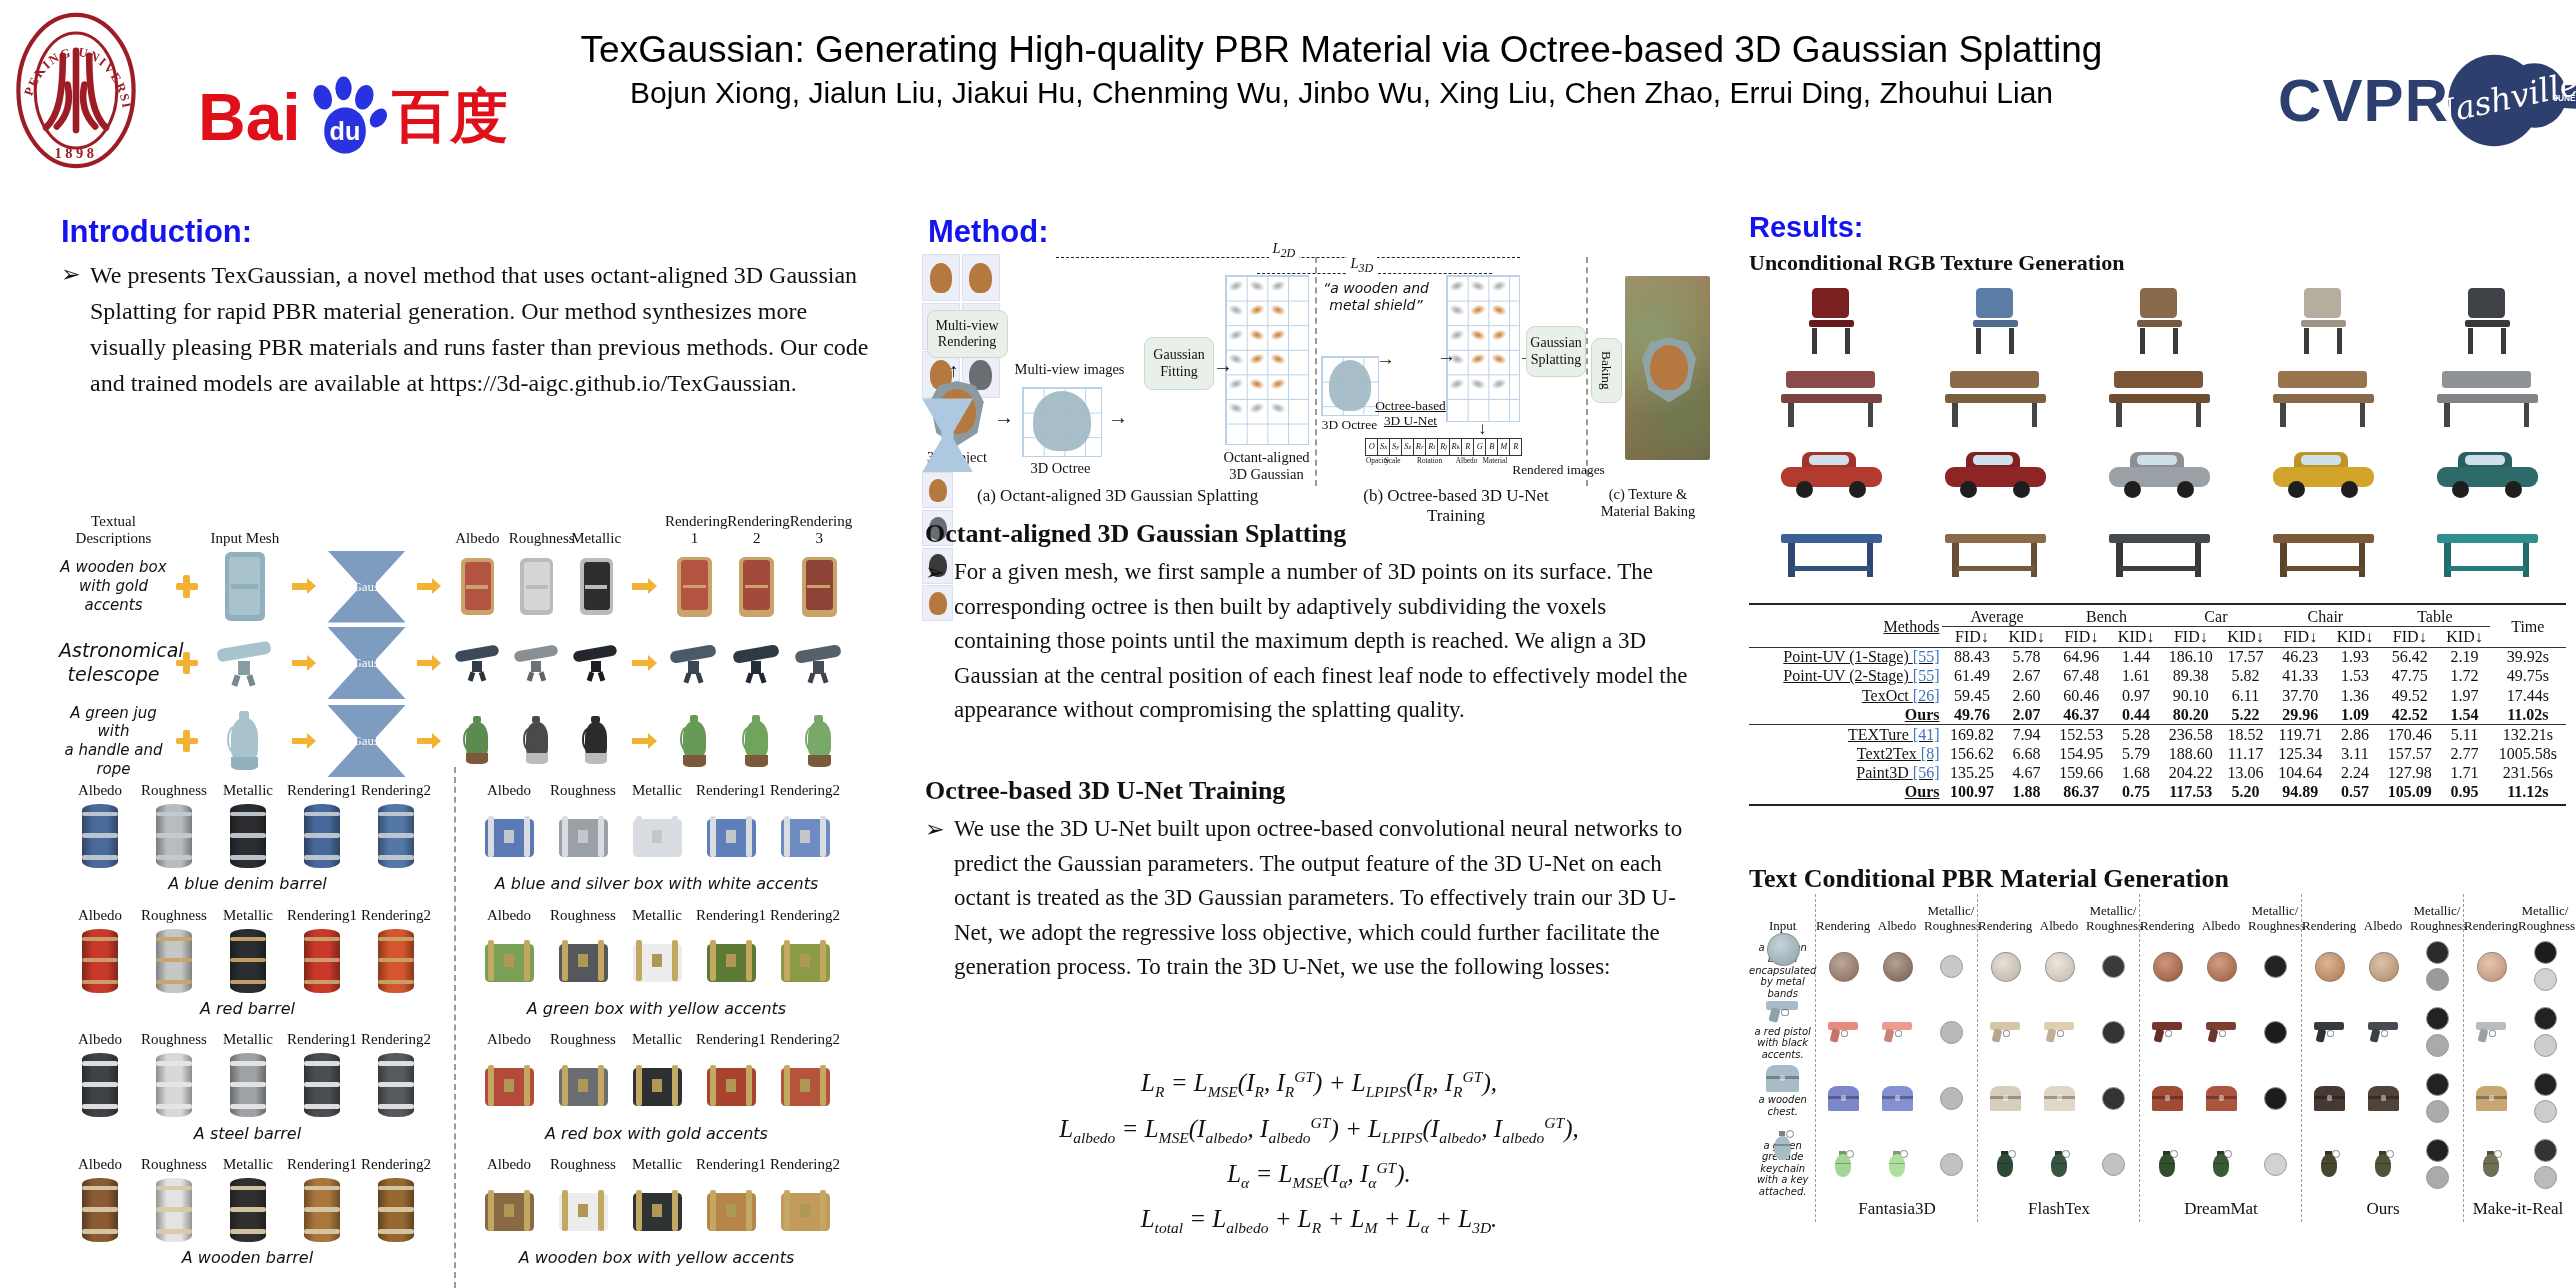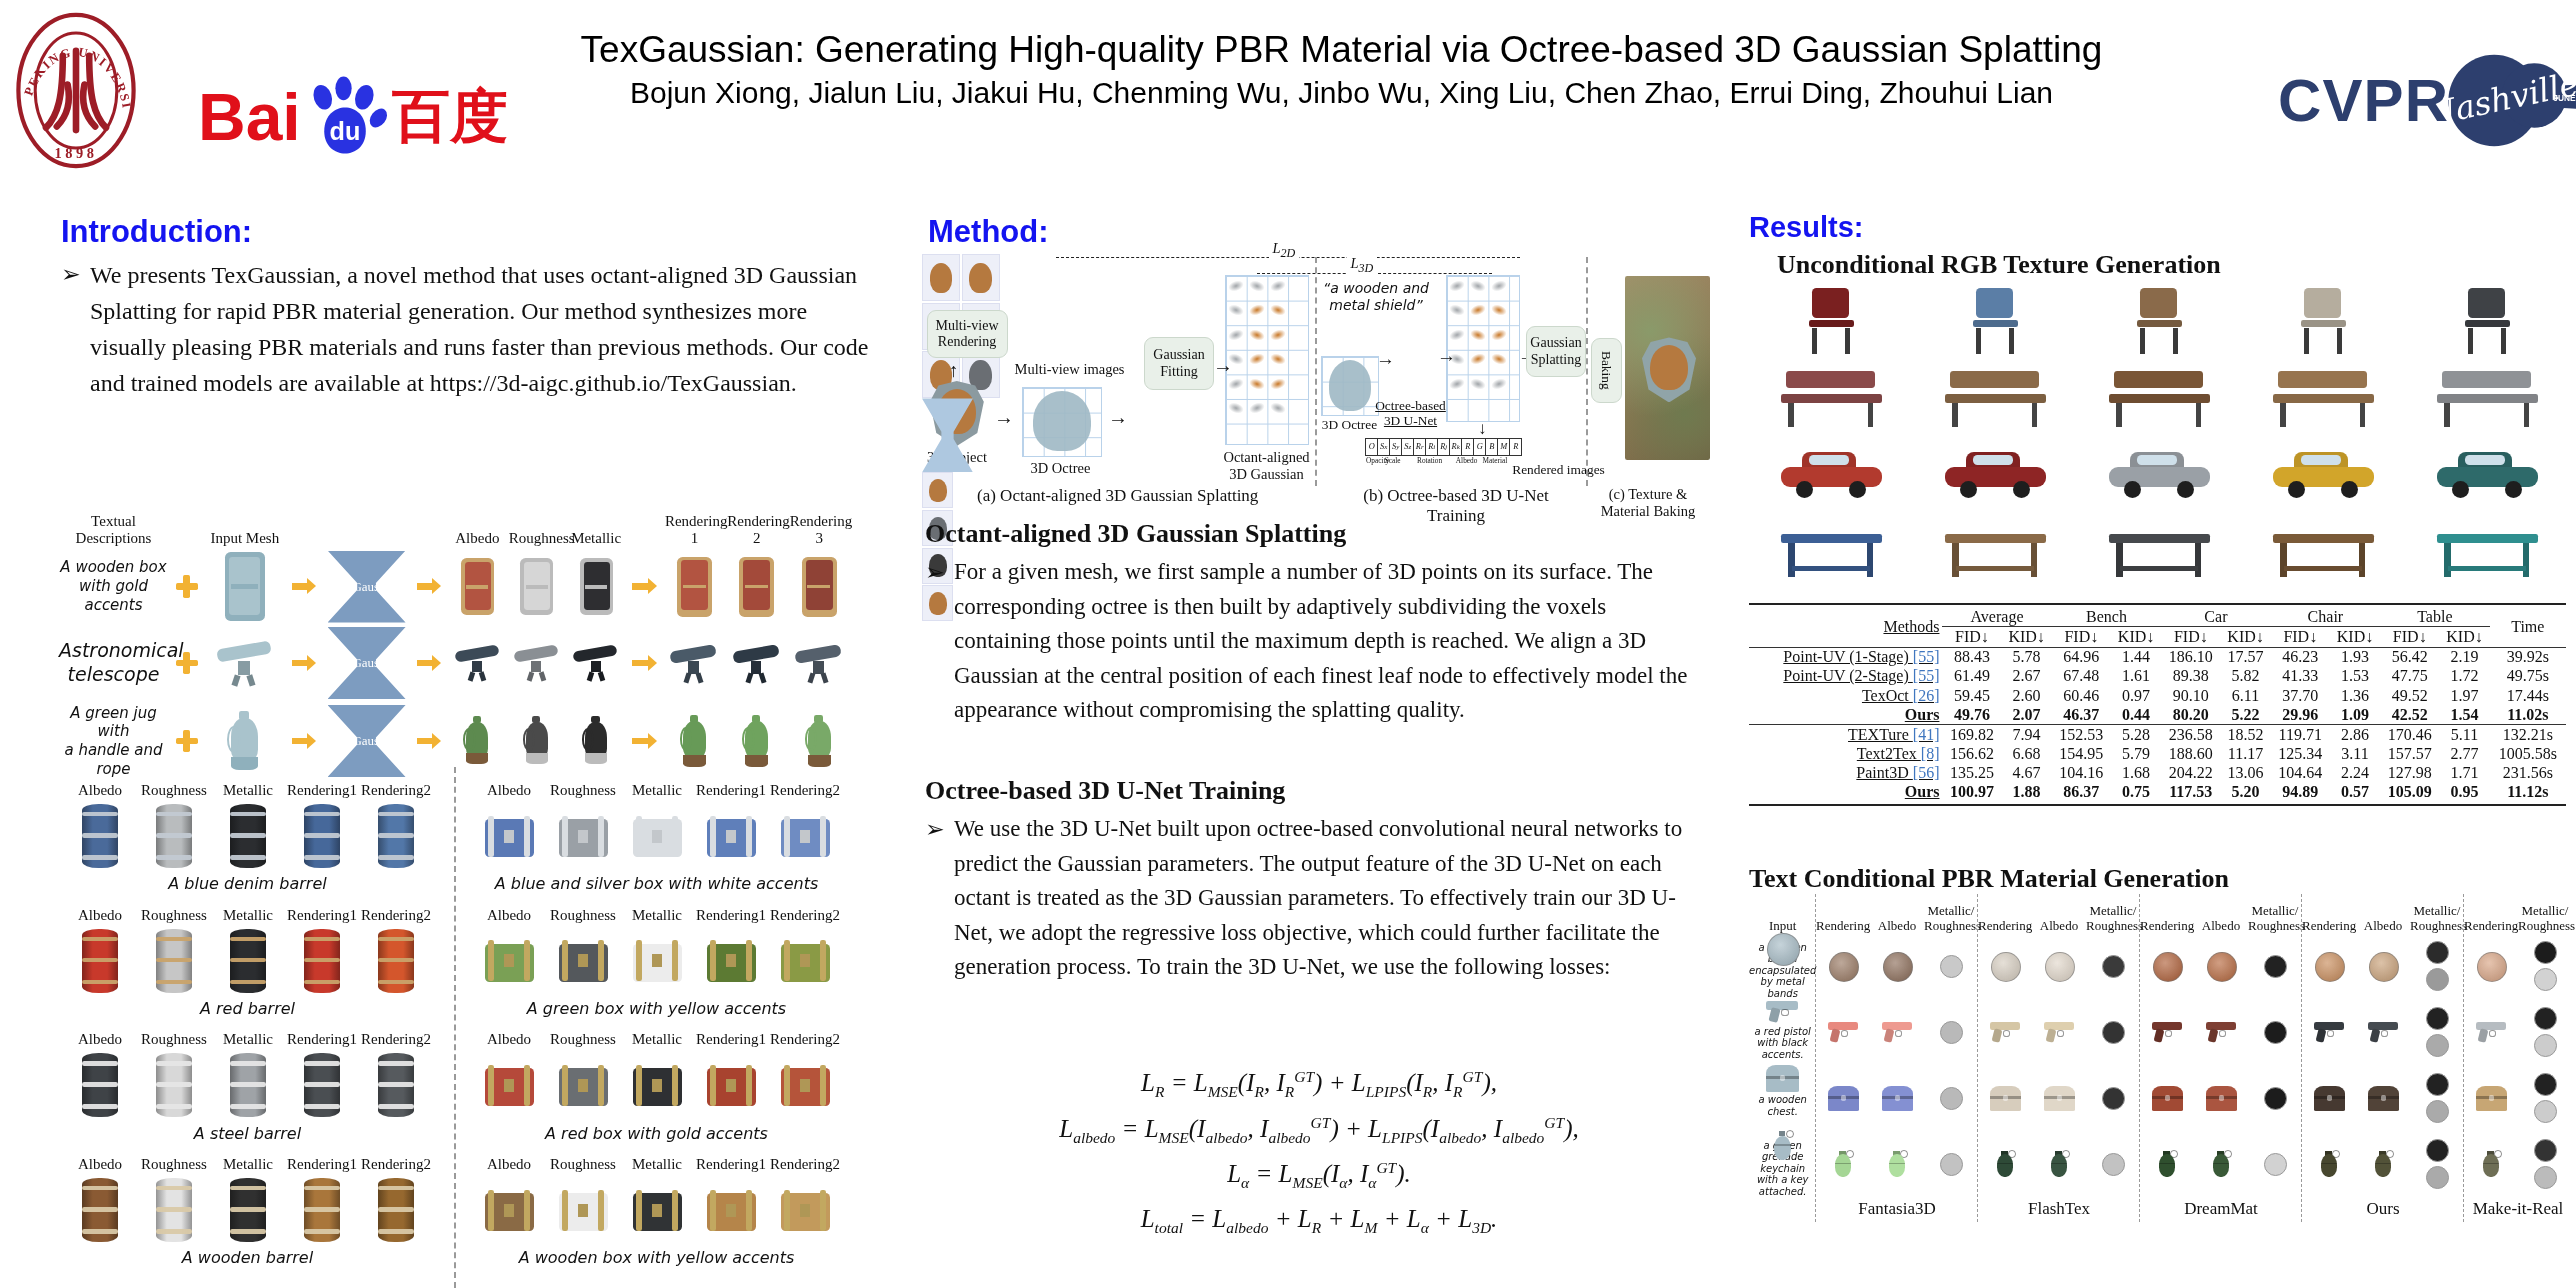--- a/index.html
+++ b/index.html
@@ -884,21 +884,21 @@
     <span class="para" style="font-size:23px;">We use the 3D U-Net built upon octree-based convolutional neural networks to predict the Gaussian parameters. The output feature of the 3D U-Net on each octant is treated as the 3D Gaussian parameters. To effectively train our 3D U-Net, we adopt the regressive loss objective, which could further facilitate the generation process.  To train the 3D U-Net, we use the following losses:</span>
   </div>
   <div class="abs" id="equations" style="left:950px;top:1068px;width:738px;">
       <div class="eq">L<sub>R</sub> = L<sub>MSE</sub>(I<sub>R</sub>, I<sub>R</sub><sup>GT</sup>) + L<sub>LPIPS</sub>(I<sub>R</sub>, I<sub>R</sub><sup>GT</sup>),</div>
       <div class="eq">L<sub>albedo</sub> = L<sub>MSE</sub>(I<sub>albedo</sub>, I<sub>albedo</sub><sup>GT</sup>) + L<sub>LPIPS</sub>(I<sub>albedo</sub>, I<sub>albedo</sub><sup>GT</sup>),</div>
       <div class="eq">L<sub>α</sub> = L<sub>MSE</sub>(I<sub>α</sub>, I<sub>α</sub><sup>GT</sup>).</div>
       <div class="eq">L<sub>total</sub> = L<sub>albedo</sub> + L<sub>R</sub> + L<sub>M</sub> + L<sub>α</sub> + L<sub>3D</sub>.</div>
     </div>
 
   <div class="abs hblue" style="left:1749px;top:211px;font-size:29px;">Results:</div>
-  <div class="abs bold" style="left:1749px;top:250px;font-size:26px;margin-left:28px;">Unconditional RGB Texture Generation</div>
+  <div class="abs bold" style="left:1749px;top:250px;font-size:22px;">Unconditional RGB Texture Generation</div>
   <div class="abs" id="uncond-grid" style="left:1749px;top:282px;display:grid;grid-template-columns:repeat(5,164px);grid-auto-rows:78px;">
       <div class="cellc">
         <div style="position: relative; width: 56px; height: 67px;">
           <div style="position: absolute; left: 9px; top: 0px; width: 37px; height: 30px; background: rgb(122, 32, 32); border-radius: 4.5px;"></div>
           <div style="position: absolute; left: 5.6px; top: 32px; width: 45px; height: 7.3px; background: rgb(122, 32, 32); filter: brightness(0.85); border-radius: 2.2px;"></div>
           <div style="position: absolute; left: 9px; top: 40px; width: 4.5px; height: 26px; background: rgb(58, 58, 58);"></div>
           <div style="position: absolute; left: 42px; top: 40px; width: 4.5px; height: 26px; background: rgb(58, 58, 58);"></div>
         </div>
       </div>
       <div class="cellc">
@@ -1167,21 +1167,21 @@
             <td>125.34</td>
             <td>3.11</td>
             <td>157.57</td>
             <td>2.77</td>
             <td>1005.58s</td>
           </tr>
           <tr>
             <td class="mname">Paint3D <span class="ref">[56]</span></td>
             <td>135.25</td>
             <td>4.67</td>
-            <td>104.16</td>
+            <td>159.66</td>
             <td>1.68</td>
             <td>204.22</td>
             <td>13.06</td>
             <td>104.64</td>
             <td>2.24</td>
             <td>127.98</td>
             <td>1.71</td>
             <td>231.56s</td>
           </tr>
           <tr class="ours">

